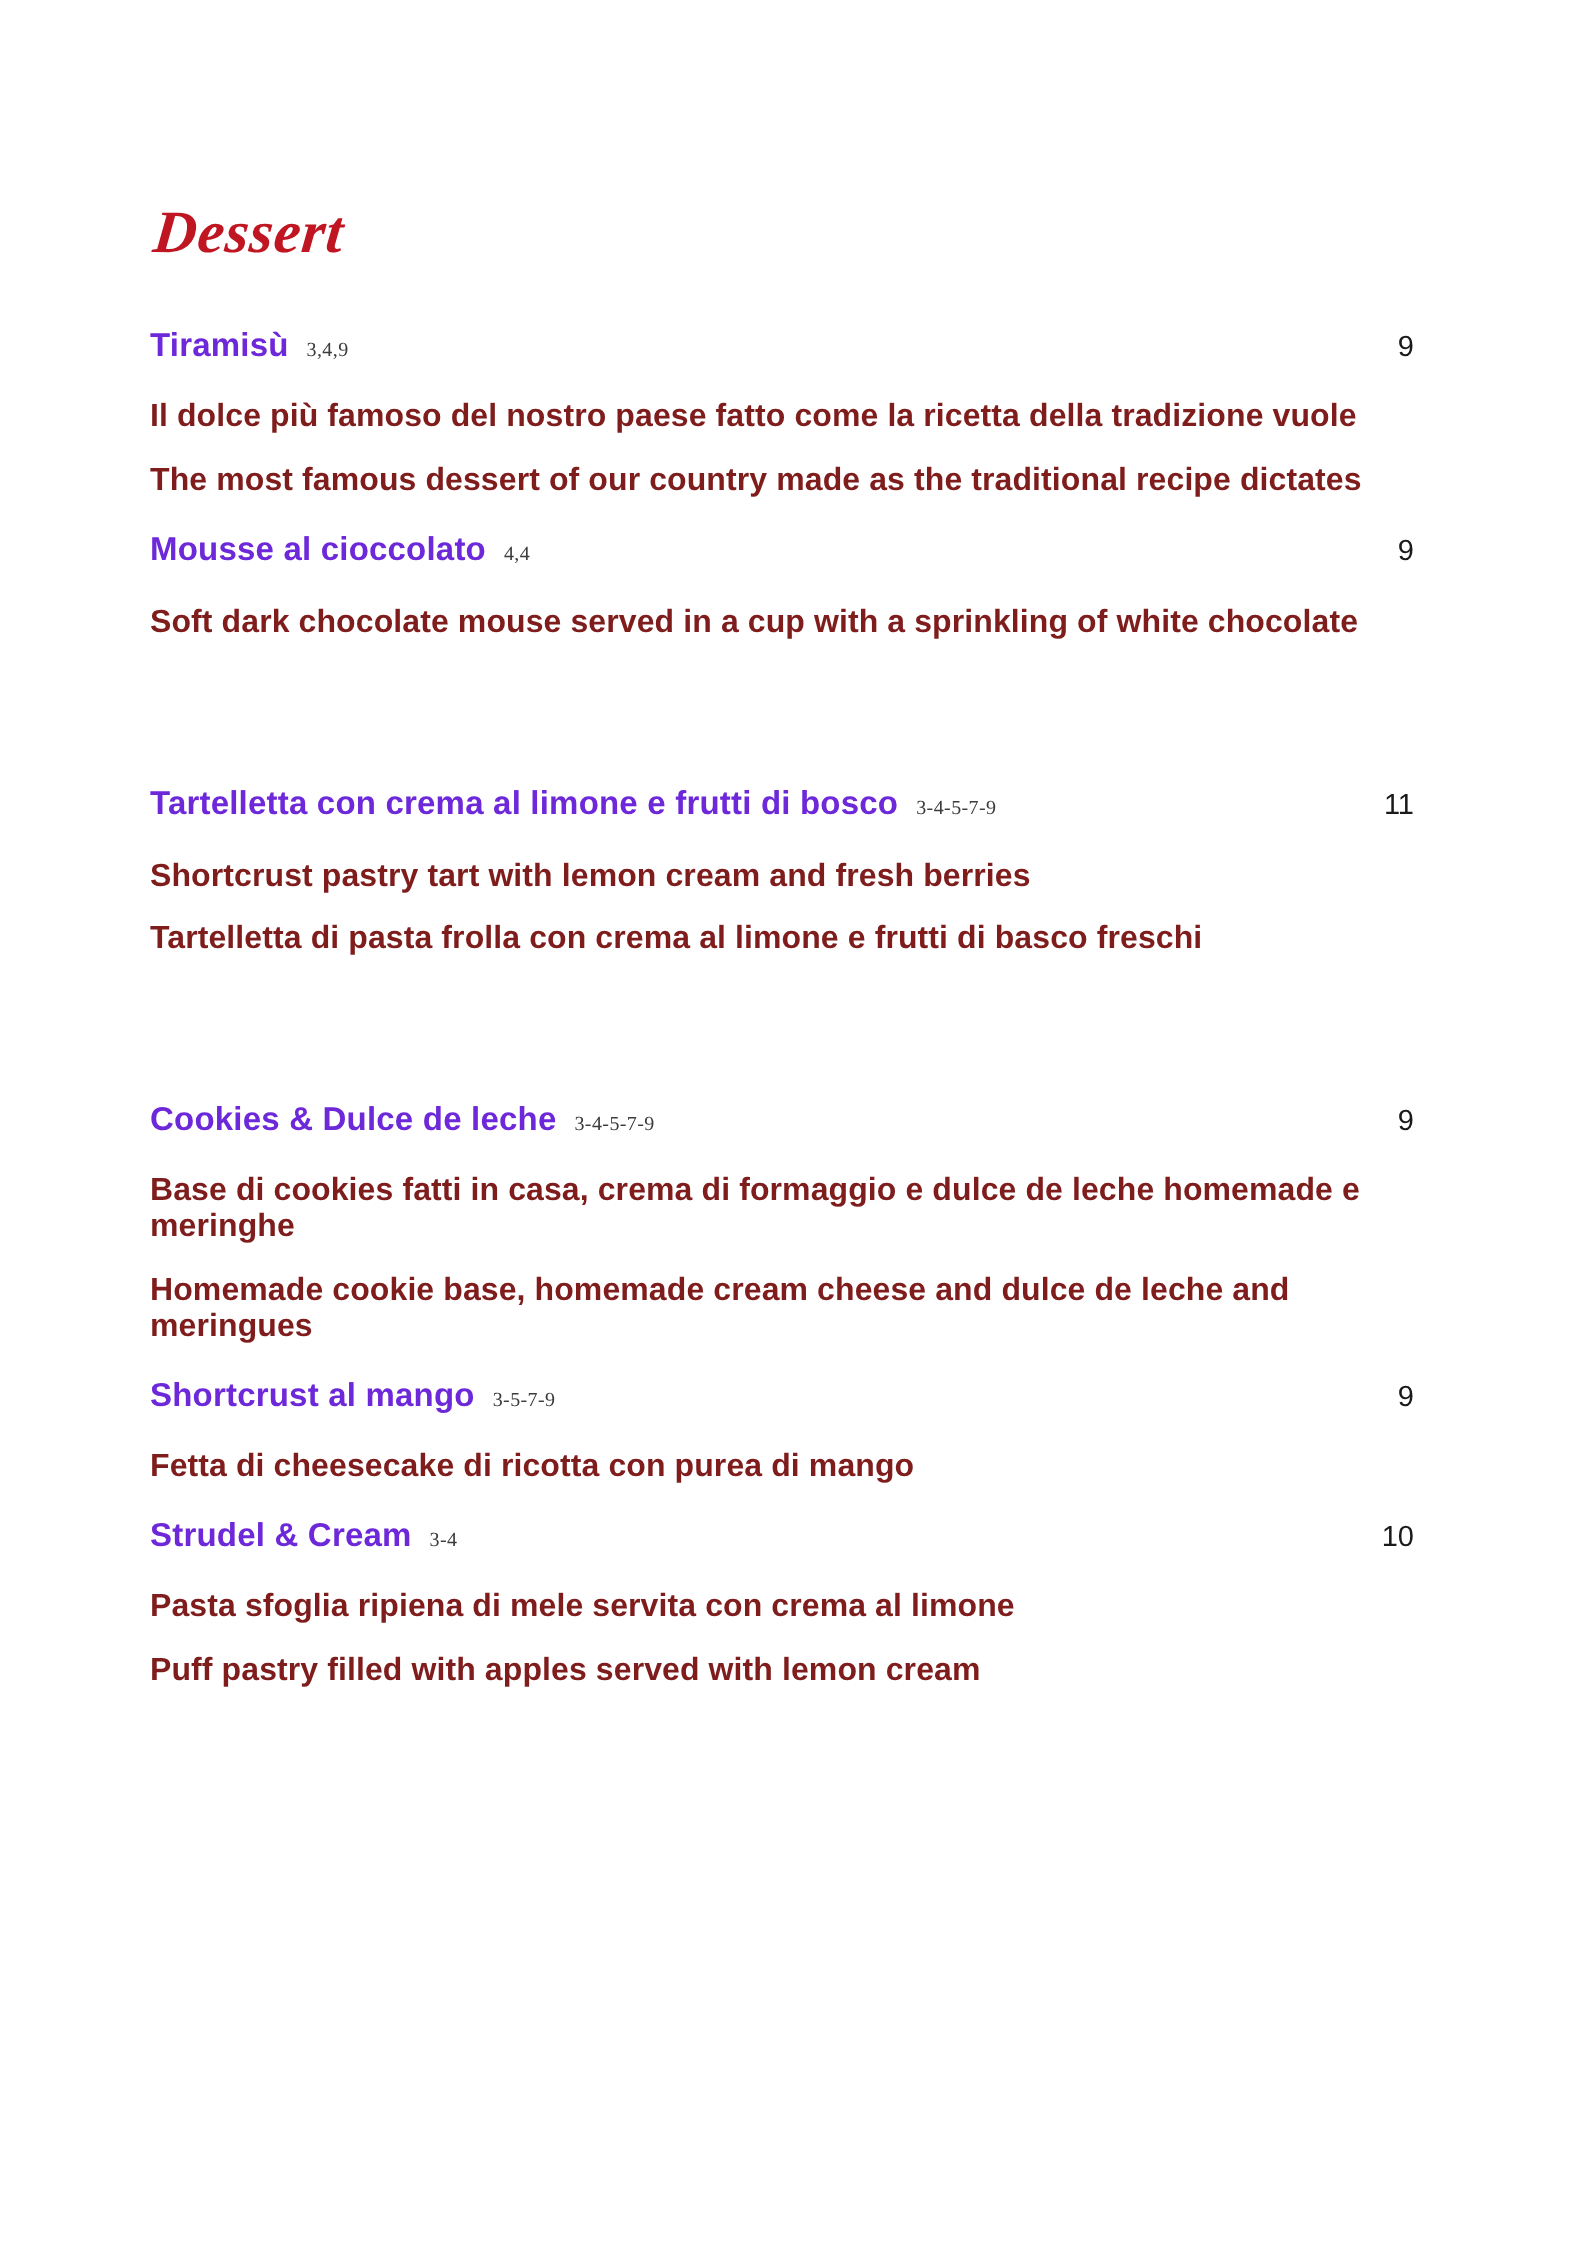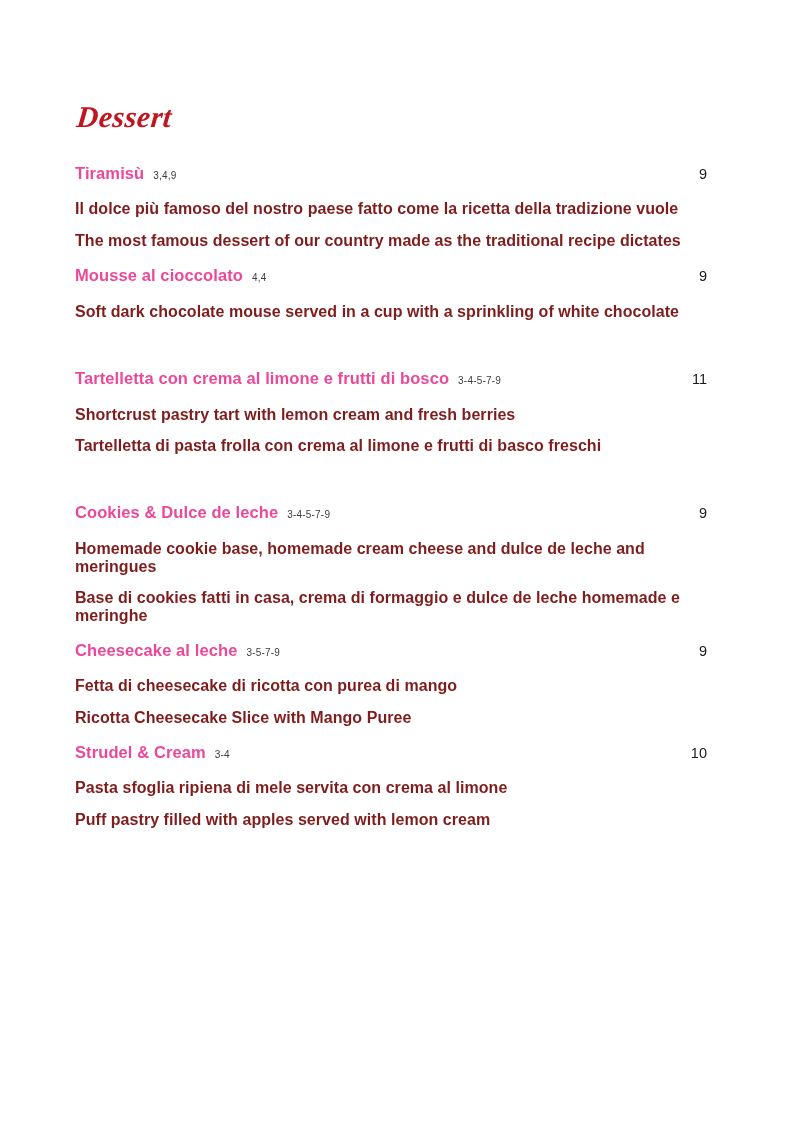--- a/index.html
+++ b/index.html
@@ -51,41 +51,41 @@
   .menu-list {
     margin: 0;
     padding: 0;
     list-style: none;
   }
 
   .menu-item {
     margin: 0 0 14px 0;
   }
   .menu-item.gap-large {
-    margin-top: 46px;
+    margin-top: 70px;
   }
 
   .item-head {
     display: flex;
     align-items: baseline;
     width: 100%;
   }
 
   .item-name {
     font-family: "Liberation Sans", sans-serif;
     font-weight: bold;
     font-size: 16.5px;
     line-height: 22px;
-    color: #ec4899;
+    color: #6d28d9;
     letter-spacing: 0.1px;
     white-space: nowrap;
   }
 
   .item-codes {
-    font-family: Liberation Sans, sans-serif;
+    font-family: Liberation Serif, serif;
     font-weight: normal;
     font-size: 10px;
     line-height: 22px;
     color: #3c3c3c;
     margin-left: 9px;
     letter-spacing: 0.2px;
     white-space: nowrap;
   }
 
   .item-spacer {
@@ -154,32 +154,31 @@
           <div class="item-desc en">Shortcrust pastry tart with lemon cream and fresh berries</div>
           <div class="item-desc it">Tartelletta di pasta frolla con crema al limone e frutti di basco freschi</div>
         </li>
         <li class="menu-item gap-large">
           <div class="item-head">
             <span class="item-name">Cookies &amp; Dulce de leche</span>
             <span class="item-codes">3-4-5-7-9</span>
             <span class="item-spacer"></span>
             <span class="item-price">9</span>
           </div>
+          <div class="item-desc it">Base di cookies fatti in casa, crema di formaggio e dulce de leche homemade e meringhe</div>
           <div class="item-desc en">Homemade cookie base, homemade cream cheese and dulce de leche and meringues</div>
-          <div class="item-desc it">Base di cookies fatti in casa, crema di formaggio e dulce de leche homemade e meringhe</div>
         </li>
         <li class="menu-item">
           <div class="item-head">
-            <span class="item-name">Cheesecake al leche</span>
+            <span class="item-name">Shortcrust al mango</span>
             <span class="item-codes">3-5-7-9</span>
             <span class="item-spacer"></span>
             <span class="item-price">9</span>
           </div>
           <div class="item-desc it">Fetta di cheesecake di ricotta con purea di mango</div>
-          <div class="item-desc en">Ricotta Cheesecake Slice with Mango Puree</div>
         </li>
         <li class="menu-item">
           <div class="item-head">
             <span class="item-name">Strudel &amp; Cream</span>
             <span class="item-codes">3-4</span>
             <span class="item-spacer"></span>
             <span class="item-price">10</span>
           </div>
           <div class="item-desc it">Pasta sfoglia ripiena di mele servita con crema al limone</div>
           <div class="item-desc en">Puff pastry filled with apples served with lemon cream</div>

